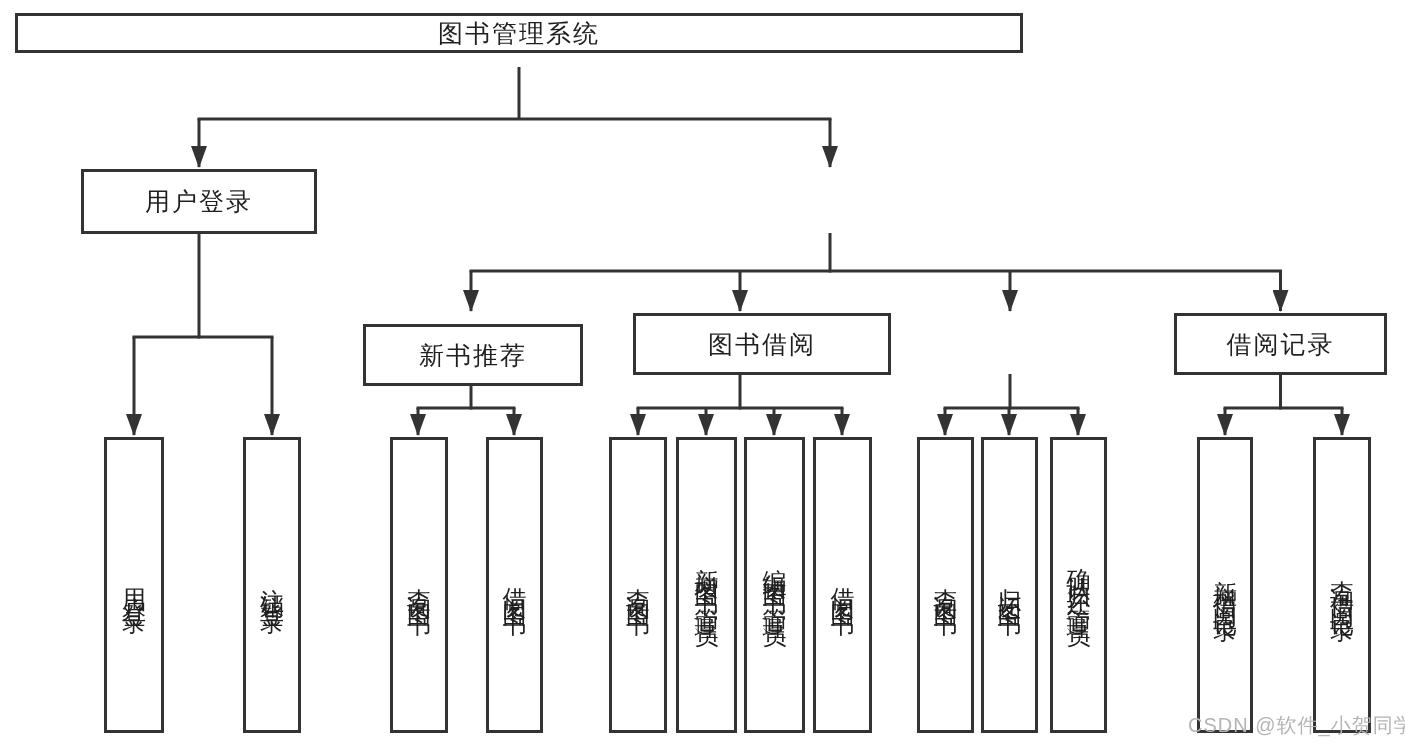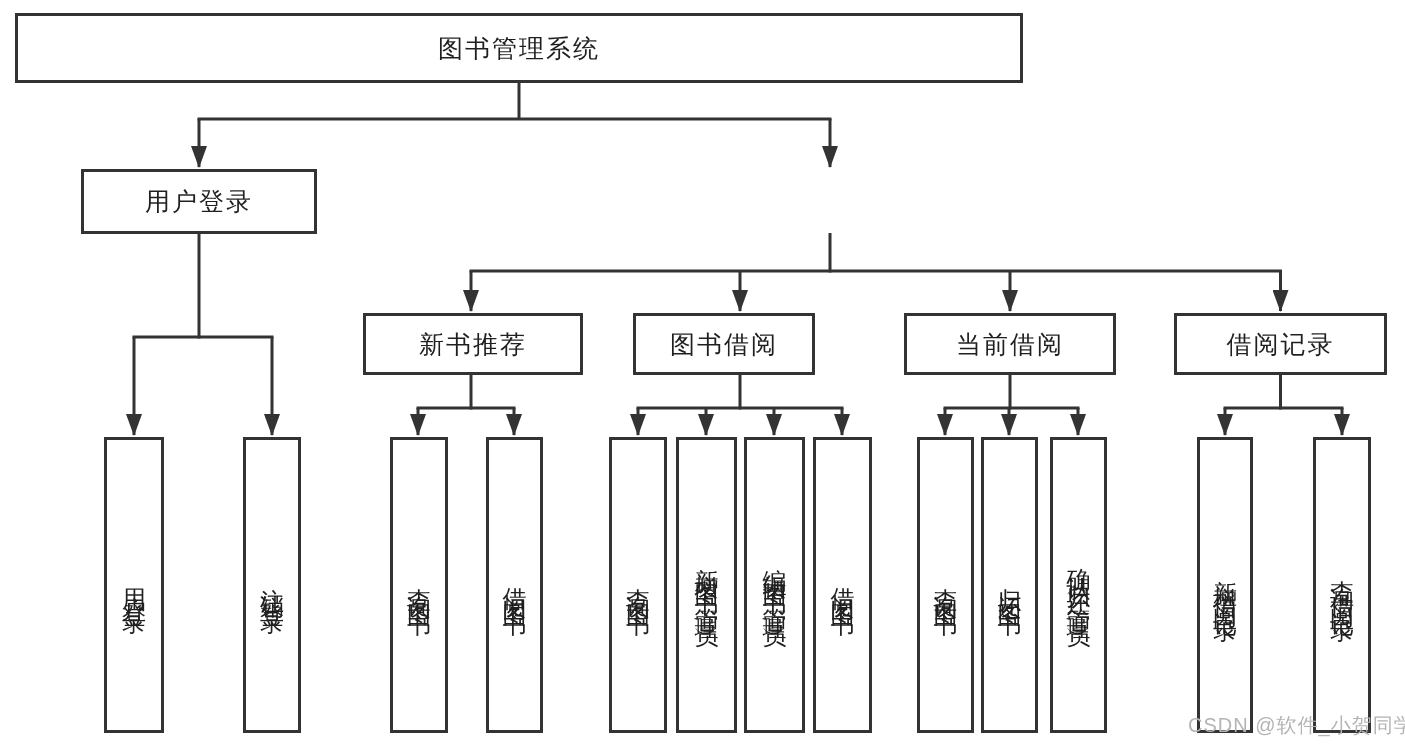--- a/index.html
+++ b/index.html
@@ -98,27 +98,26 @@
       <line x1="1009" y1="408" x2="1009" y2="435" marker-end="url(#arrowhead)"></line>
       <line x1="1078" y1="408" x2="1078" y2="435" marker-end="url(#arrowhead)"></line>
 
       <line x1="1280.5" y1="374" x2="1280.5" y2="409.5"></line>
       <line x1="1223.5" y1="408" x2="1343.5" y2="408"></line>
       <line x1="1225" y1="408" x2="1225" y2="435" marker-end="url(#arrowhead)"></line>
       <line x1="1342" y1="408" x2="1342" y2="435" marker-end="url(#arrowhead)"></line>
     </g>
   </svg>
 
-  <div class="hbox" style="left:15px; top:13px; width:1008px; height:70px;">图书管理系统</div>
+  <div class="hbox" style="left:15px; top:13px; width:1008px; height:40px;">图书管理系统</div>
 
   <div class="hbox" style="left:81px; top:169px; width:236px; height:65px;">用户登录</div>
 
-  <div class="hbox" style="left:363px; top:313px; width:220px; height:62px;">新书推荐</div>
-  <div class="hbox" style="left:633px; top:313px; width:182px; height:62px;">图书借阅</div>
-  <div class="hbox" style="left:904px; top:313px; width:212px; height:62px;">当前借阅</div>
+  <div class="hbox" style="left:363px; top:324px; width:220px; height:62px;">新书推荐</div>
+  <div class="hbox" style="left:633px; top:313px; width:258px; height:62px;">图书借阅</div>
   <div class="hbox" style="left:1174px; top:313px; width:213px; height:62px;">借阅记录</div>
 
   <div class="vbox" style="left:104px; width:60px;">用户登录</div>
   <div class="vbox" style="left:243px; width:58px;">注销登录</div>
 
   <div class="vbox" style="left:390px; width:58px;">查询图书</div>
   <div class="vbox" style="left:486px; width:57px;">借阅图书</div>
 
   <div class="vbox" style="left:609px; width:58px;">查询图书</div>
   <div class="vbox" style="left:676px; width:61px;">新增图书（管理员）</div>

